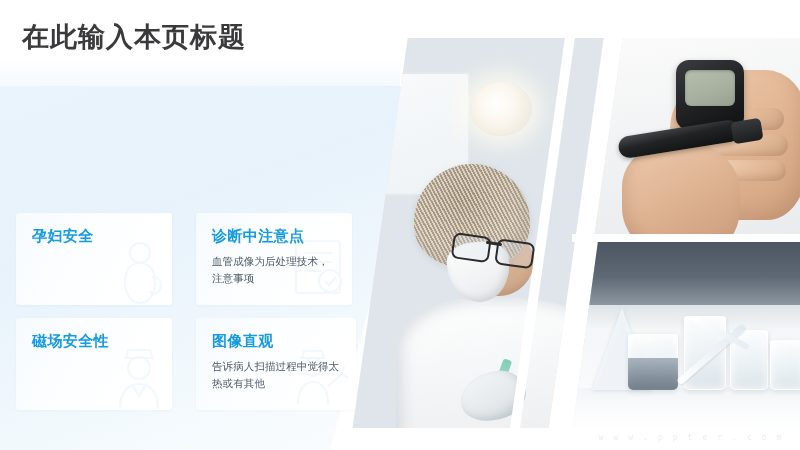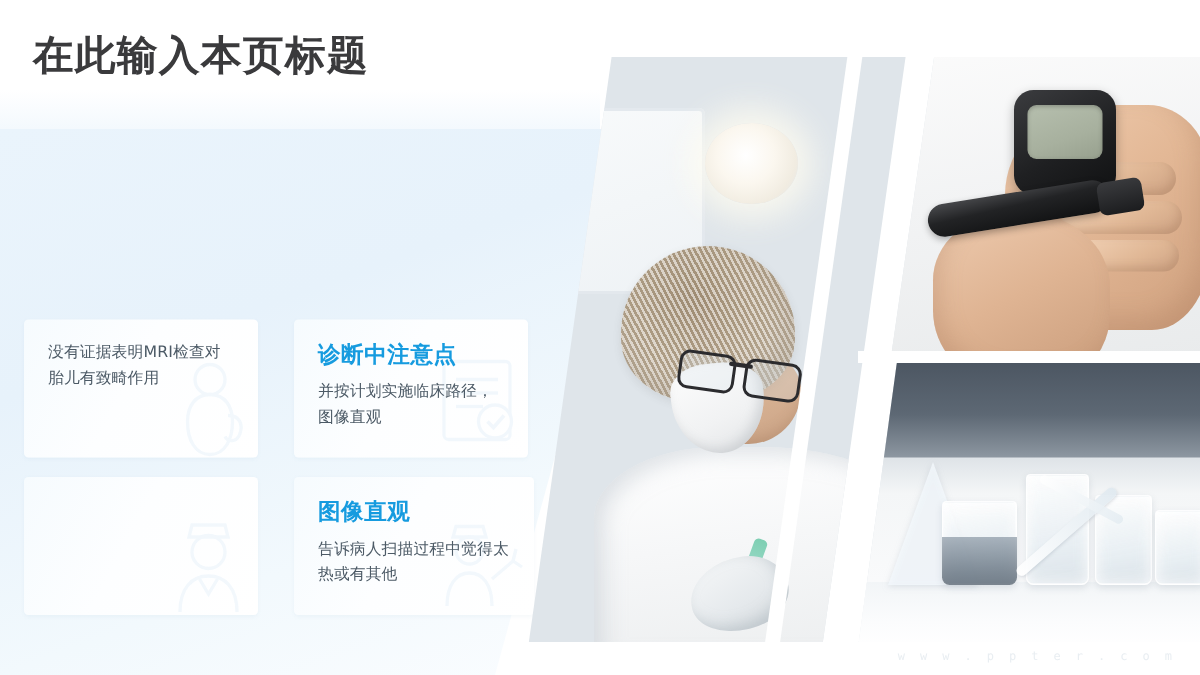--- a/index.html
+++ b/index.html
@@ -376,51 +376,52 @@
 
   <div class="card" id="card-1">
     <div class="card-wm" style="right:2px;bottom:-4px;">
       <svg width="60" height="72" viewBox="0 0 60 72" fill="none" stroke="#d6e8f6" stroke-width="2.2">
         <circle cx="30" cy="16" r="10"></circle>
         <path d="M30 26 C20 26 15 34 15 44 C15 56 20 66 30 66 C40 66 45 56 45 44 C45 34 40 26 30 26 Z"></path>
         <path d="M42 40 C50 40 52 46 50 52 C48 58 42 58 40 54"></path>
       </svg>
     </div>
     <div class="card-body">
-      <div class="card-text">没有证据表明MRI检查对胎儿有致畸作用</div>
+      <div class="card-title">孕妇安全</div>
     </div>
   </div>
 
   <div class="card" id="card-2">
     <div class="card-wm" style="right:4px;bottom:4px;">
       <svg width="60" height="64" viewBox="0 0 60 64" fill="none" stroke="#d6e8f6" stroke-width="2.2">
         <rect x="8" y="4" width="44" height="52" rx="3"></rect>
         <path d="M16 16 H44"></path>
           <path d="M16 25 H44"></path>
           <path d="M16 34 H34"></path>
         <circle cx="42" cy="44" r="11" fill="#ffffff" stroke="#d6e8f6"></circle>
         <path d="M37 44 L41 48 L48 40" stroke="#d6e8f6" stroke-width="2.4"></path>
       </svg>
     </div>
     <div class="card-body">
       <div class="card-title">诊断中注意点</div>
-      <div class="card-text">并按计划实施临床路径，图像直观</div>
+      <div class="card-text">血管成像为后处理技术，注意事项</div>
     </div>
   </div>
 
   <div class="card" id="card-3">
     <div class="card-wm" style="right:2px;bottom:-2px;">
       <svg width="62" height="70" viewBox="0 0 62 70" fill="none" stroke="#d6e8f6" stroke-width="2.2">
         <path d="M18 16 H44 L42 8 H20 Z"></path>
         <circle cx="31" cy="26" r="11"></circle>
         <path d="M12 66 C12 50 20 42 31 42 C42 42 50 50 50 66"></path>
         <path d="M25 44 L31 54 L37 44"></path>
       </svg>
     </div>
     <div class="card-body">
+      <div class="card-title">磁场安全性</div>
     </div>
   </div>
 
   <div class="card" id="card-4">
     <div class="card-wm" style="right:2px;bottom:0px;">
       <svg width="66" height="66" viewBox="0 0 66 66" fill="none" stroke="#d6e8f6" stroke-width="2.2">
         <path d="M14 14 H36 L34 7 H16 Z"></path>
         <circle cx="25" cy="23" r="9"></circle>
         <path d="M10 60 C10 46 16 38 25 38 C34 38 40 46 40 60"></path>
         <path d="M40 42 L54 30"></path>

